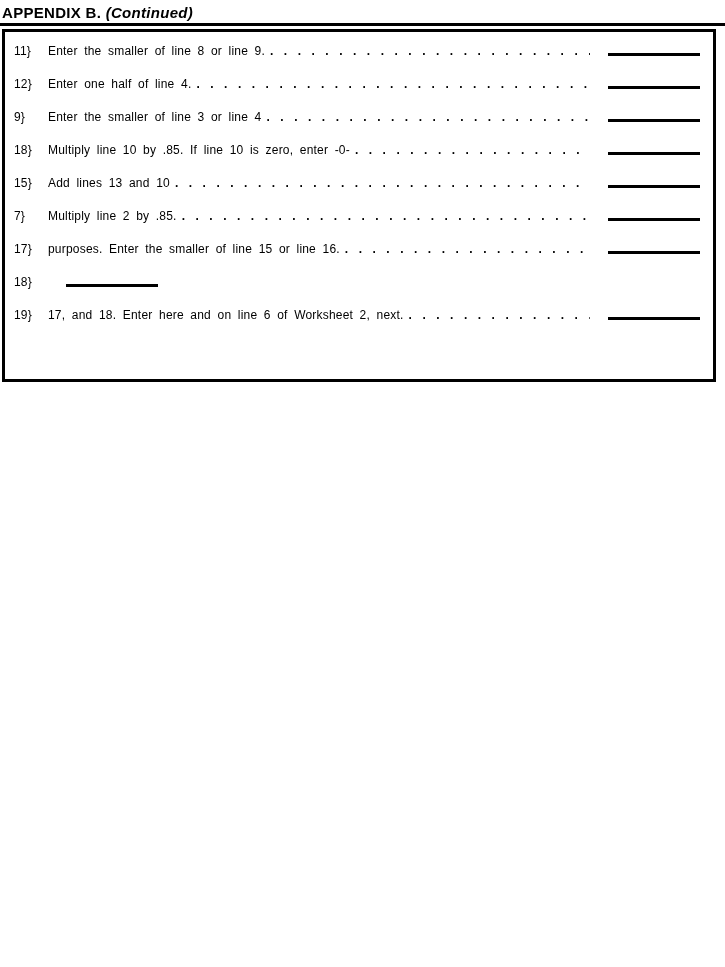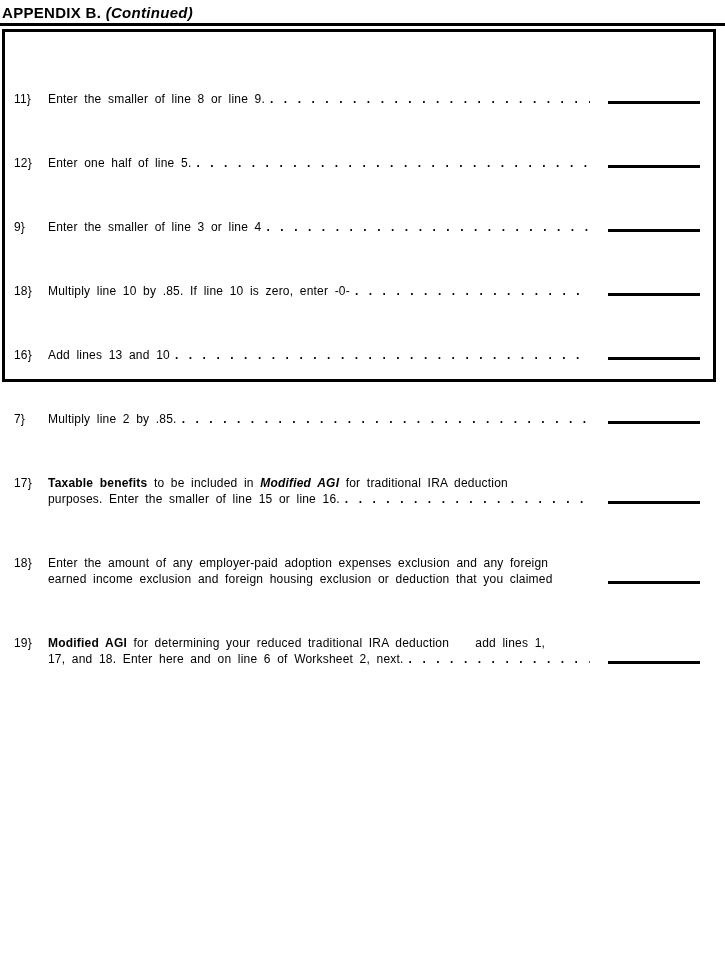--- a/index.html
+++ b/index.html
@@ -30,21 +30,20 @@
     padding: 11px 13px 0 9px;
   }
   .row {
     display: flex;
     align-items: stretch;
     margin-bottom: 17px;
     font-size: 12px;
     line-height: 16px;
     word-spacing: 3px;
     letter-spacing: 0.2px;
-    margin-top: 48px;
   }
   .num {
     flex: 0 0 34px;
     width: 34px;
   }
   .text {
     flex: 1 1 auto;
     min-width: 0;
   }
   .line {
@@ -82,70 +81,64 @@
       <div class="row">
         <span class="num">11}</span>
         <div class="text">
           <div class="line"><span>Enter the smaller of line 8 or line 9.</span><span class="leader">.............................................</span></div>
         </div>
         <span class="blank"></span>
       </div>
       <div class="row">
         <span class="num">12}</span>
         <div class="text">
-          <div class="line"><span>Enter one half of line 5.</span><span class="leader">.............................................</span></div>
+          <div class="line"><span>Enter one half of line 4.</span><span class="leader">.............................................</span></div>
         </div>
         <span class="blank"></span>
       </div>
       <div class="row">
         <span class="num">9}</span>
         <div class="text">
           <div class="line"><span>Enter the smaller of line 3 or line 4</span><span class="leader">.............................................</span></div>
         </div>
         <span class="blank"></span>
       </div>
       <div class="row">
         <span class="num">18}</span>
         <div class="text">
           <div class="line"><span>Multiply line 10 by .85. If line 10 is zero, enter -0-</span><span class="leader">.............................................</span></div>
         </div>
         <span class="blank"></span>
       </div>
       <div class="row">
-        <span class="num">16}</span>
+        <span class="num">15}</span>
         <div class="text">
           <div class="line"><span>Add lines 13 and 10</span><span class="leader">.............................................</span></div>
         </div>
         <span class="blank"></span>
       </div>
       <div class="row">
         <span class="num">7}</span>
         <div class="text">
           <div class="line"><span>Multiply line 2 by .85.</span><span class="leader">.............................................</span></div>
         </div>
         <span class="blank"></span>
       </div>
       <div class="row">
         <span class="num">17}</span>
         <div class="text">
-          <div class="line"><span class="b">Taxable benefits</span><span> to be included in </span><span class="b i">Modified AGI</span><span> for traditional IRA deduction</span></div>
           <div class="line"><span>purposes. Enter the smaller of line 15 or line 16.</span><span class="leader">.............................................</span></div>
         </div>
         <span class="blank"></span>
       </div>
       <div class="row">
         <span class="num">18}</span>
-        <div class="text">
-          <div class="line"><span>Enter the amount of any employer-paid adoption expenses exclusion and any foreign</span></div>
-          <div class="line"><span>earned income exclusion and foreign housing exclusion or deduction that you claimed</span></div>
-        </div>
         <span class="blank"></span>
       </div>
       <div class="row">
         <span class="num">19}</span>
         <div class="text">
-          <div class="line"><span class="b">Modified AGI</span><span> for determining your reduced traditional IRA deduction    add lines 1,</span></div>
           <div class="line"><span>17, and 18. Enter here and on line 6 of Worksheet 2, next.</span><span class="leader">.............................................</span></div>
         </div>
         <span class="blank"></span>
       </div>
     </div>
 </div>
 
 </body></html>

